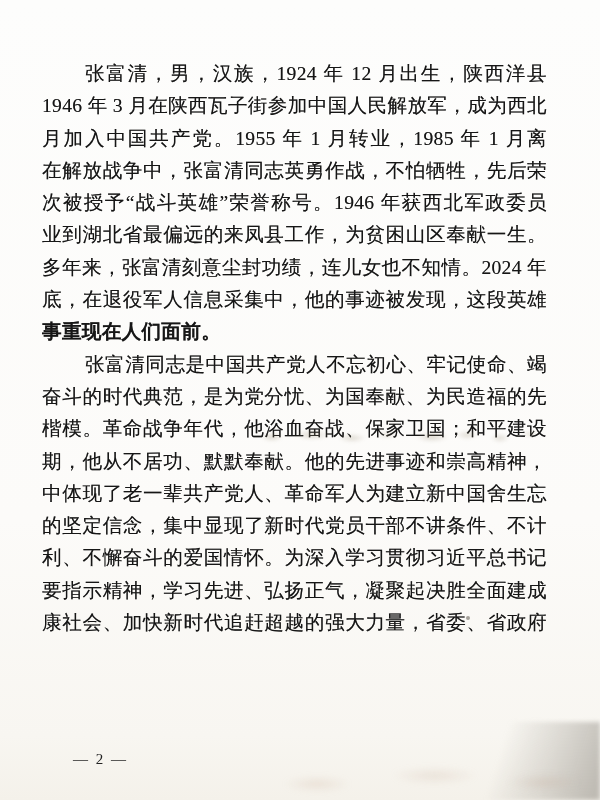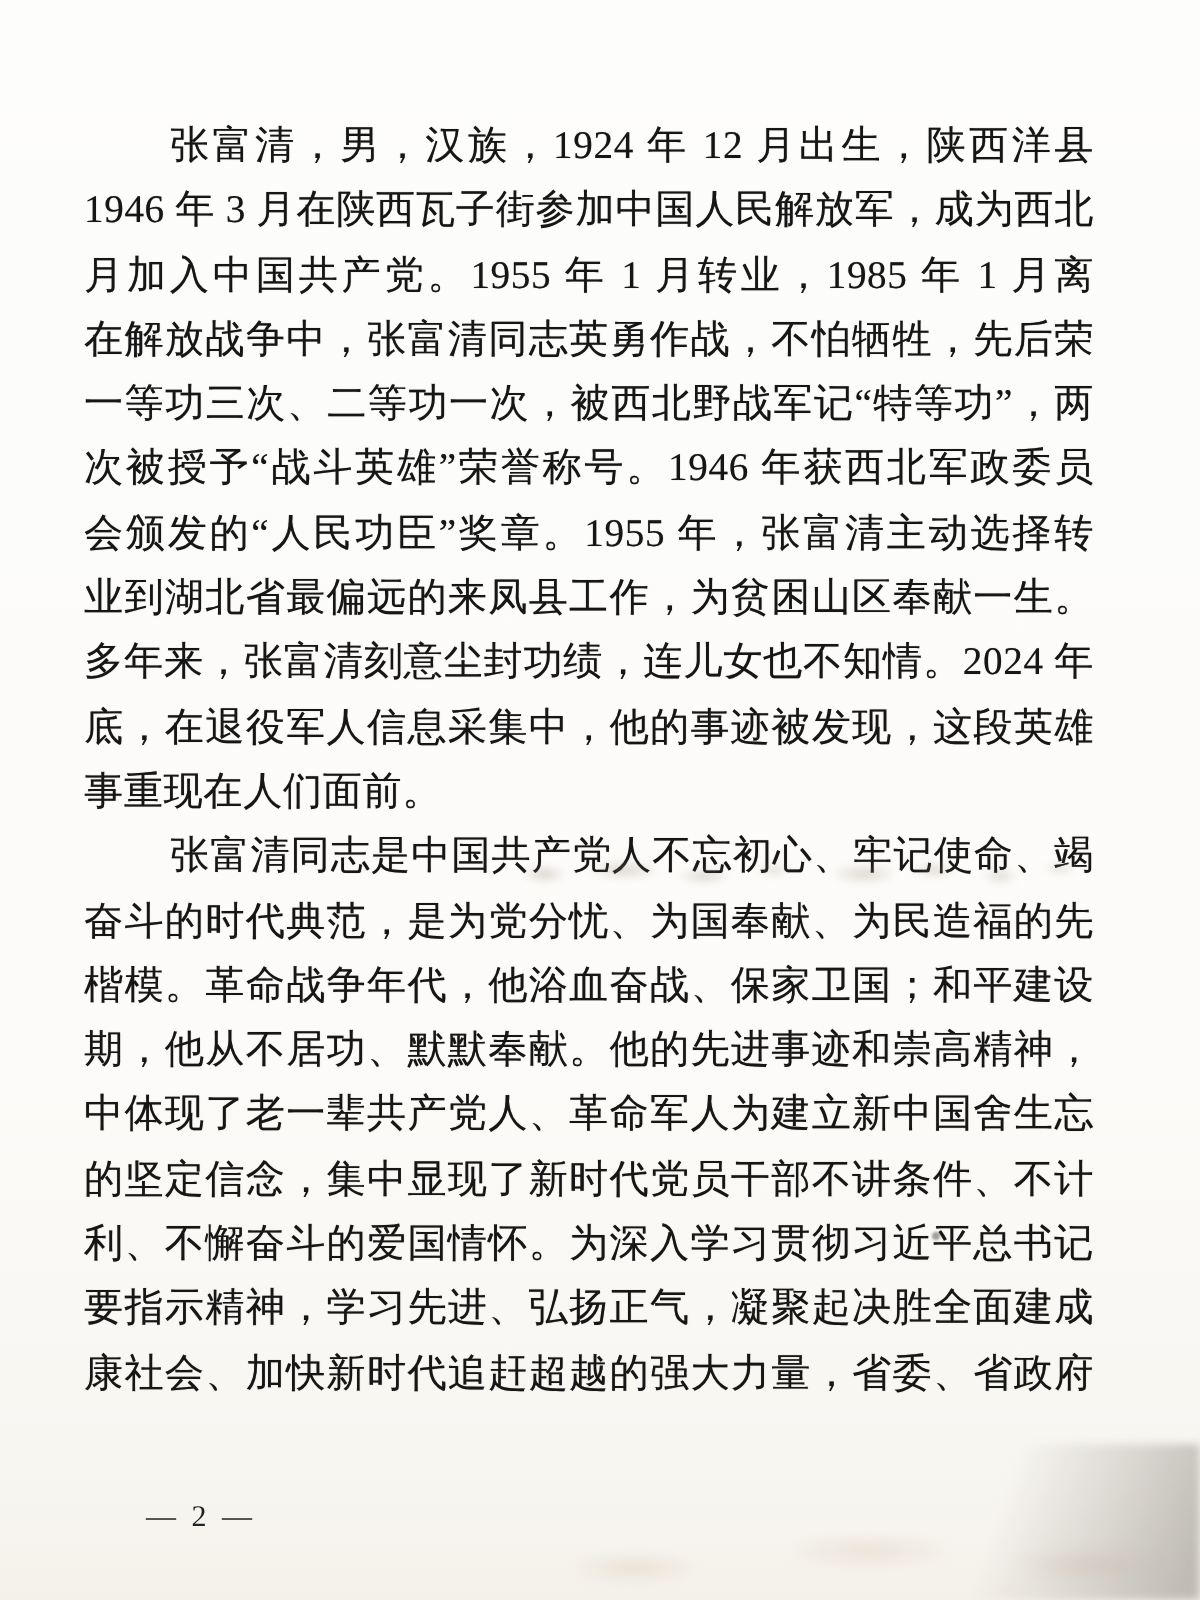--- a/index.html
+++ b/index.html
@@ -33,20 +33,21 @@
     letter-spacing: 0.3px;
     color: #161616;
     text-shadow: 0 0 0.4px rgba(20,20,20,0.55);
   }
   .line.indent {
     text-indent: 43px;
   }
   .line.para-end {
     text-align: center;
     text-align-last: left;
+    font-weight: bold;
   }
   .footer-num {
     position: absolute;
     left: 73px;
     top: 751px;
     font-size: 15px;
     letter-spacing: 2px;
     color: #222;
   }
   
@@ -108,23 +109,21 @@
 </head>
 <body>
 
 <div class="page">
 
   <div class="textblock">
     <div class="line indent">张富清，男，汉族，1924 年 12 月出生，陕西洋县人。</div>
     <div class="line">1946 年 3 月在陕西瓦子街参加中国人民解放军，成为西北</div>
     <div class="line">月加入中国共产党。1955 年 1 月转业，1985 年 1 月离休。</div>
     <div class="line">在解放战争中，张富清同志英勇作战，不怕牺牲，先后荣立</div>
-    <div class="line">一等功三次、二等功一次，被西北野战军记“特等功”，两</div>
     <div class="line">次被授予“战斗英雄”荣誉称号。1946 年获西北军政委员</div>
-    <div class="line">会颁发的“人民功臣”奖章。1955 年，张富清主动选择转</div>
     <div class="line">业到湖北省最偏远的来凤县工作，为贫困山区奉献一生。60</div>
     <div class="line">多年来，张富清刻意尘封功绩，连儿女也不知情。2024 年</div>
     <div class="line">底，在退役军人信息采集中，他的事迹被发现，这段英雄往</div>
     <div class="line para-end">事重现在人们面前。</div>
     <div class="line indent">张富清同志是中国共产党人不忘初心、牢记使命、竭力</div>
     <div class="line">奋斗的时代典范，是为党分忧、为国奉献、为民造福的先进</div>
     <div class="line">楷模。革命战争年代，他浴血奋战、保家卫国；和平建设时</div>
     <div class="line">期，他从不居功、默默奉献。他的先进事迹和崇高精神，集</div>
     <div class="line">中体现了老一辈共产党人、革命军人为建立新中国舍生忘死</div>
     <div class="line">的坚定信念，集中显现了新时代党员干部不讲条件、不计名</div>

